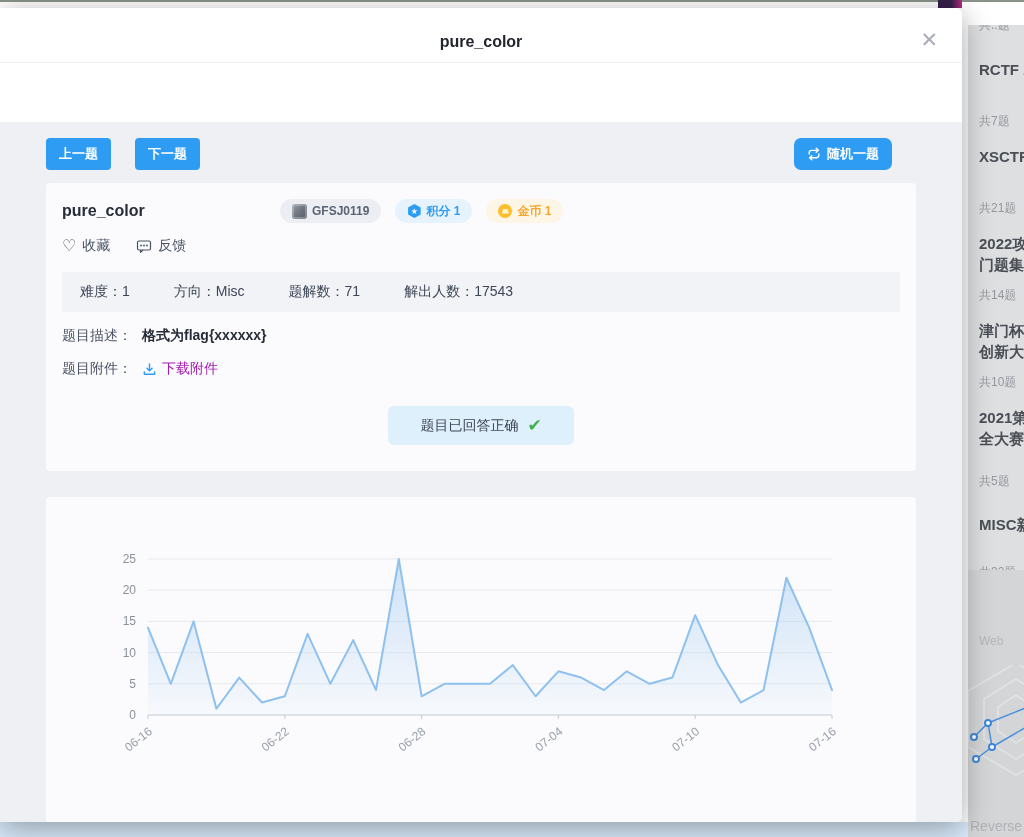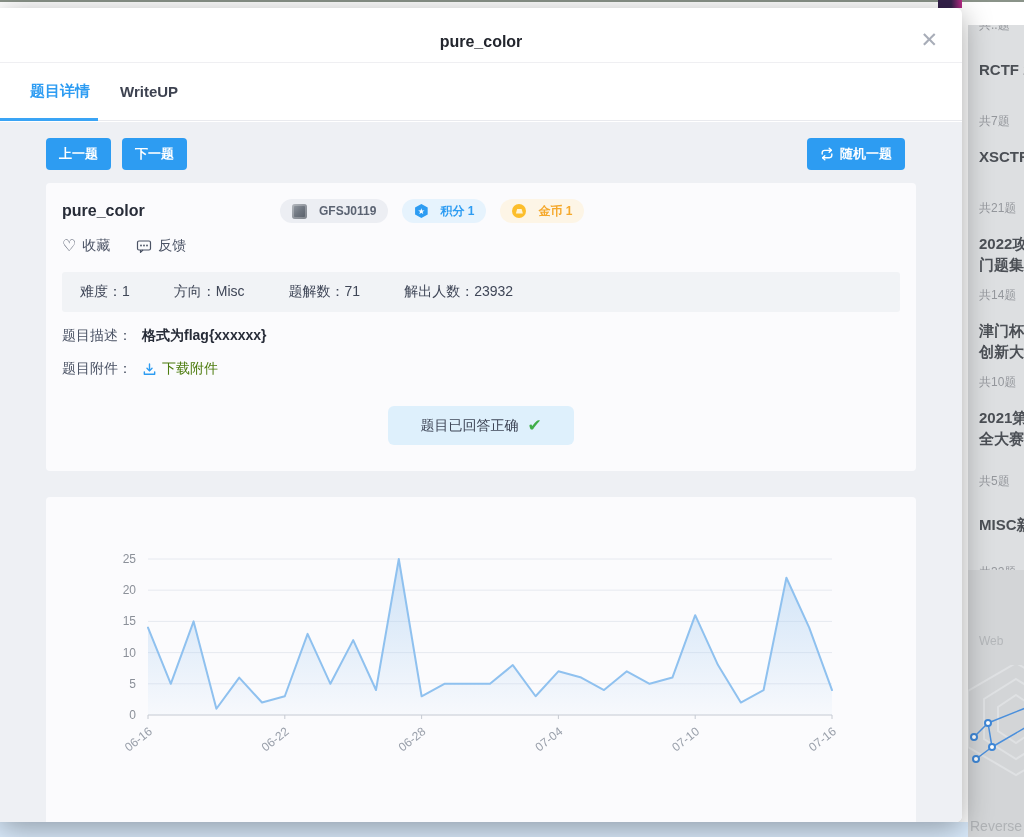--- a/index.html
+++ b/index.html
@@ -47,28 +47,28 @@
   .tab.active::after { content:""; position:absolute; left:-30px; right:-8px; bottom:-1px;
     height:3px; background:#3aa4f5; }
 
   .m-body { position:absolute; top:114px; left:0; right:0; bottom:0;
     background:#eef0f4; padding:16px 46px 0 46px; overflow:hidden; }
 
   .btn { display:inline-flex; align-items:center; gap:6px; background:#2d9cf2; color:#fff;
     font-size:13px; font-weight:bold; border:none; border-radius:4px; padding:7px 13px;
     cursor:pointer; }
   .btn-row { display:flex; margin-bottom:13px; }
-  .btn-row .btn { margin-right:11px; }
-  .btn-random { margin-left:auto; margin-right:0; }
+  .btn-row .btn { margin-right:24px; }
+  .btn-random { margin-left:auto; margin-right:0;border-radius:7px; }
 
   .card { background:#fbfbfd; border-radius:4px; padding:16px; }
 
   .c-head { display:flex; align-items:center; }
   .c-name { font-size:16px; font-weight:bold; color:#272c38; width:218px; }
-  .pill { display:inline-flex; align-items:center; gap:12px; height:24px; padding:0 12px;
+  .pill { display:inline-flex; align-items:center; gap:5px; height:24px; padding:0 12px;
     border-radius:12px; font-size:12px; font-weight:bold; margin-right:14px; }
   .pill-id { background:#eceef3; color:#5b6372; }
   .pill-score { background:#e6f3fd; color:#2d9cf2; }
   .pill-coin { background:#fdf5e6; color:#f5a82b; }
   .id-logo { width:15px; height:15px; border-radius:3px;
     background:linear-gradient(135deg,#9aa0a8 0%,#6f7680 50%,#565c66 100%);
     box-shadow:inset 0 0 0 2px rgba(255,255,255,.25); }
   .hex { width:14px; height:14px; background:#2d9cf2; color:#fff; font-size:8px;
     display:flex; align-items:center; justify-content:center;
     clip-path:polygon(50% 0,95% 25%,95% 75%,50% 100%,5% 75%,5% 25%); }
@@ -86,21 +86,21 @@
 
   .stats-bar { margin-top:17px; background:#f1f3f6; border-radius:3px;
     padding:11px 18px; display:flex; gap:44px; font-size:14px; color:#3f4657; }
   .stat b { font-weight:normal; }
 
   .info-row { margin-top:15px; font-size:14px; color:#4a5264; display:flex; align-items:center; }
   .info-label { margin-right:10px; }
   .chip { background:#e9ebf0; color:#3f4657; font-size:13px; font-weight:bold;
     padding:3px 9px; border-radius:3px; }
   .desc-val { color:#272c38; font-weight:bold; }
-  .dl-link { color:#4d7c0f; display:inline-flex; align-items:center; gap:5px; cursor:pointer; }
+  .dl-link { color:#a21caf; display:inline-flex; align-items:center; gap:5px; cursor:pointer; }
 
   .answered-wrap { text-align:center; margin:28px 0 10px; }
   .answered { display:inline-flex; align-items:center; gap:9px; background:#def0fc;
     border-radius:6px; padding:9px 32px; font-size:14px; color:#3f4657; }
   .check { color:#3fae49; font-size:17px; font-weight:bold; }
 
   .chart-card { margin-top:26px; height:330px; }
   .chart-title { font-size:14px; color:#697078; }
   .chart-wrap { margin-top:24px; padding-left:28px; }
   .ytick { font:12px "Liberation Sans",sans-serif; fill:#8b9099; }
@@ -162,24 +162,20 @@
 
 <div class="page-bottom"></div>
 
 <div class="modal">
 
   <div class="m-titlebar">
     <div class="m-title">pure_color</div>
     <div class="m-close">✕</div>
   </div>
 
-  <div class="m-tabs">
-    <div class="tab active">题目详情</div>
-    <div class="tab">WriteUP</div>
-  </div>
 
   <div class="m-body">
 
     <div class="btn-row">
       <button class="btn">上一题</button>
       <button class="btn">下一题</button>
       <button class="btn btn-random">
         <svg class="icon-inline" width="14" height="14" viewBox="0 0 16 16" fill="none" stroke="#fff" stroke-width="1.6" stroke-linecap="round" stroke-linejoin="round">
           <path d="M10.5 1.5 13 3.8l-2.5 2.3"></path>
           <path d="M13 3.8H5.2A2.7 2.7 0 0 0 2.5 6.5V8"></path>
@@ -225,21 +221,21 @@
             </g>
           </svg>
           <span>反馈</span>
         </span>
       </div>
 
       <div class="stats-bar">
         <span class="stat"><span>难度：</span><b>1</b></span>
         <span class="stat"><span>方向：</span><b>Misc</b></span>
         <span class="stat"><span>题解数：</span><b>71</b></span>
-        <span class="stat"><span>解出人数：</span><b>23932</b></span>
+        <span class="stat"><span>解出人数：</span><b>17543</b></span>
       </div>
 
       <div class="info-row">
         <span class="info-label">题目描述：</span>
         <span class="desc-val">格式为flag{xxxxxx}</span>
       </div>
       <div class="info-row">
         <span class="info-label">题目附件：</span>
         <span class="dl-link">
           <svg width="15" height="15" viewBox="0 0 16 16" fill="none" stroke="#2d9cf2" stroke-width="1.5" stroke-linecap="round" stroke-linejoin="round">

